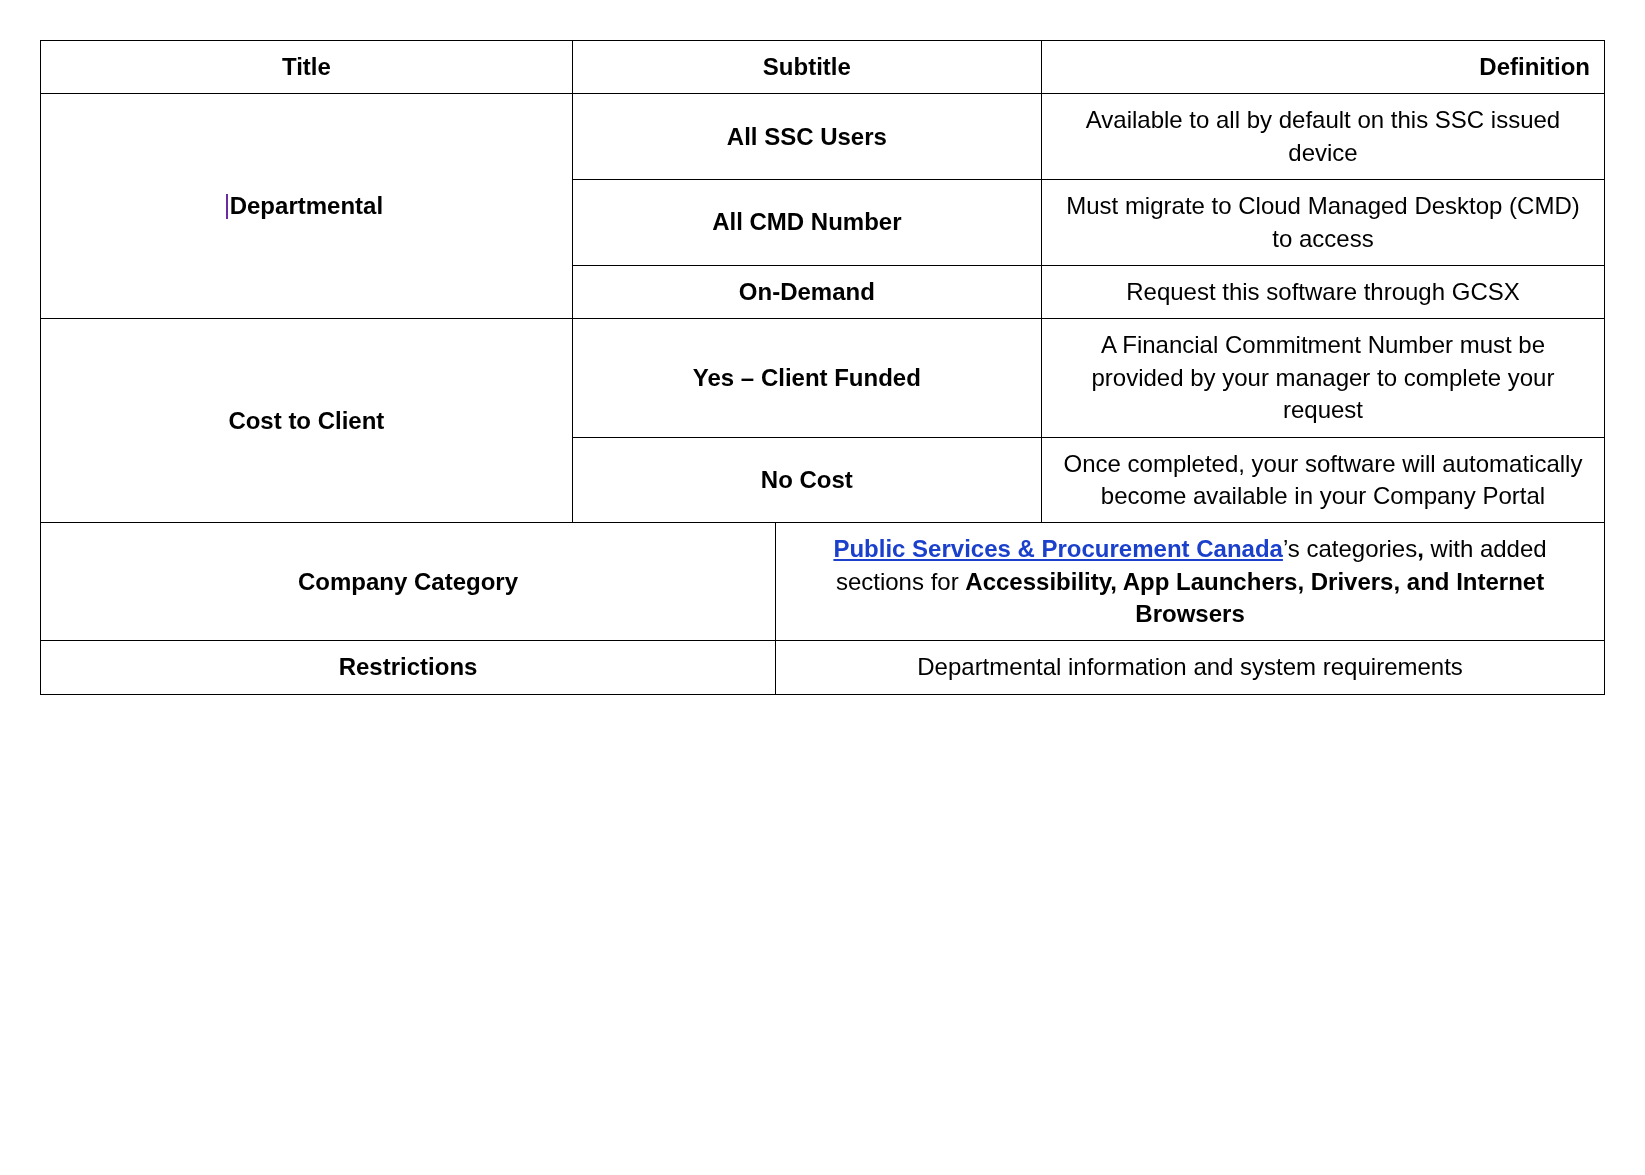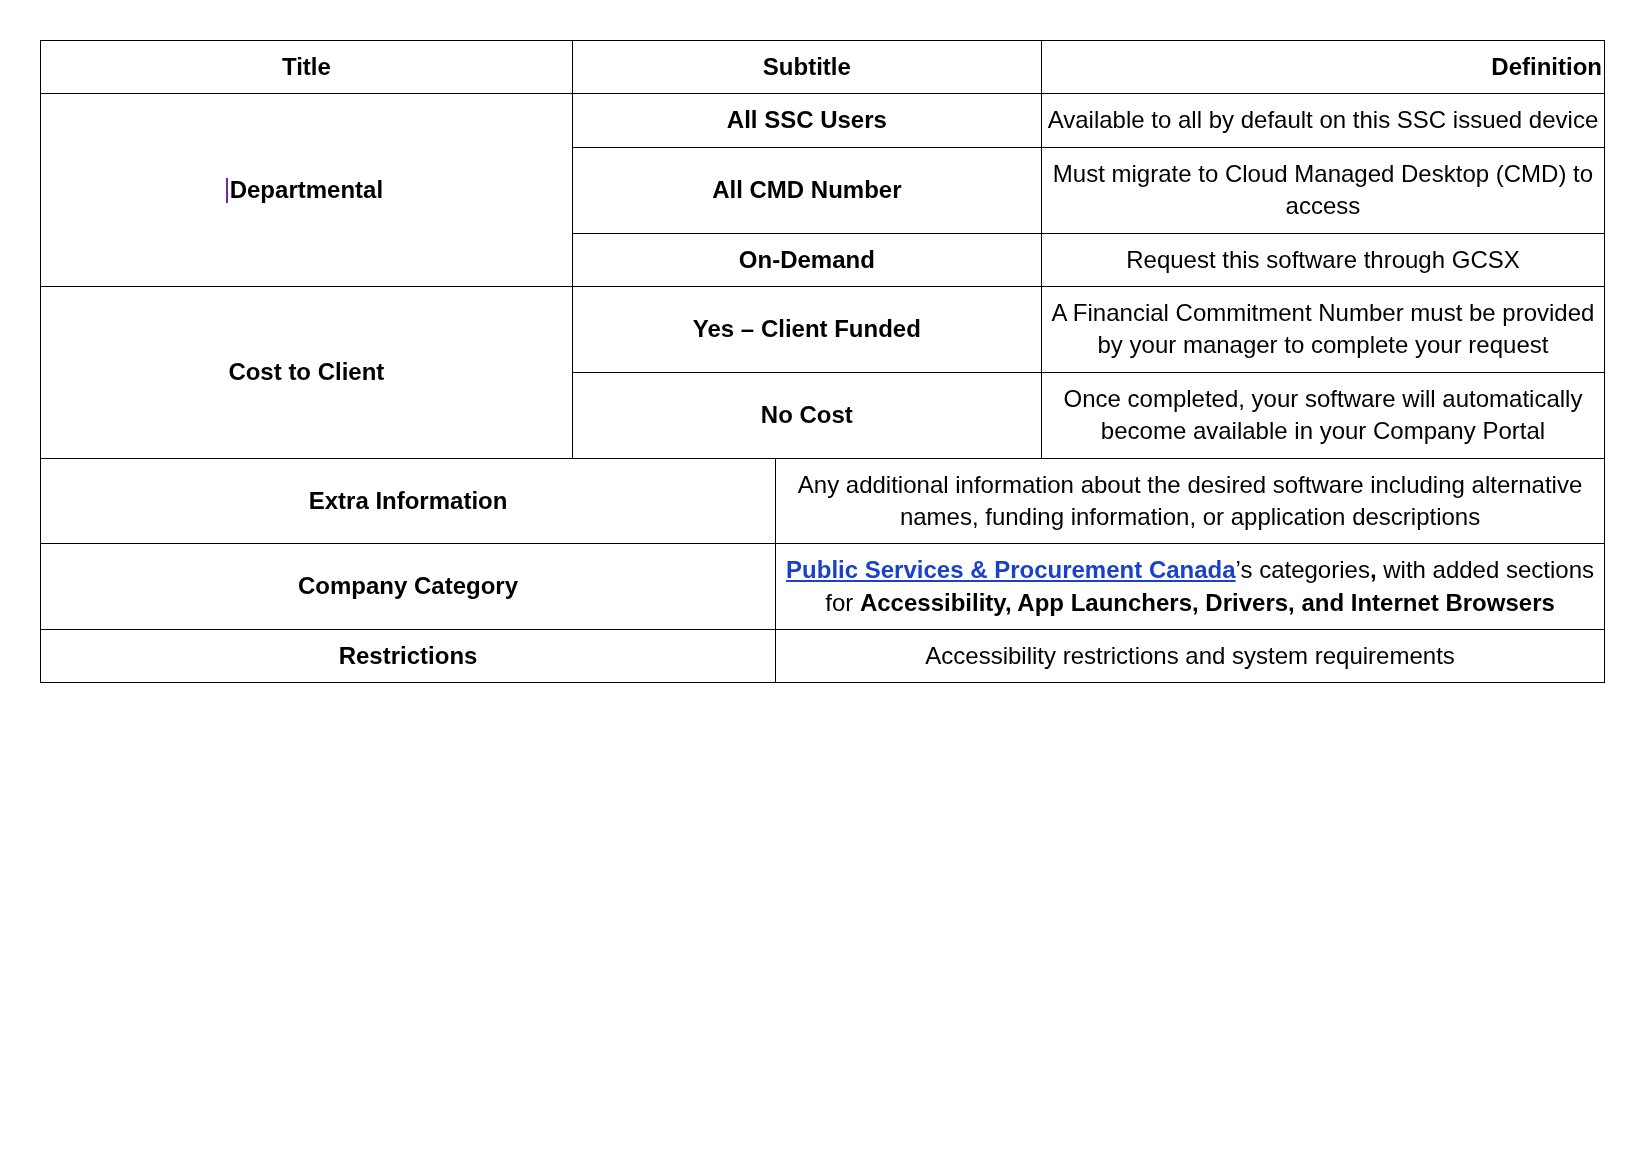--- a/index.html
+++ b/index.html
@@ -10,21 +10,21 @@
       font-size: 24px;
       color: #000;
     }
     table {
       border-collapse: collapse;
       width: 100%;
       max-width: 1565px;
     }
     td, th {
       border: 1px solid #000;
-      padding: 10px 2px;
+      padding: 10px 14px;
       text-align: center;
       vertical-align: middle;
       line-height: 1.35;
     }
     th {
       font-weight: bold;
     }
     .bold {
       font-weight: bold;
     }
@@ -100,27 +100,23 @@
       <td class="bold">No Cost</td>
       <td>Once completed, your software will automatically become available in your Company Portal</td>
     </tr>
 
   </tbody>
 </table>
 
 <table style="margin-top:-1px;">
   <tbody>
     <tr>
-      <td class="bold half-col-a">Extra Information</td>
-      <td class="half-col-b">Any additional information about the desired software including alternative names, funding information, or application descriptions</td>
-    </tr>
-    <tr>
       <td class="bold half-col-a">Company Category</td>
       <td class="half-col-b">
         <a href="#" class="purple-link">Public Services &amp; Procurement Canada</a><span>’s categories</span><span class="bold">,</span><span> with added sections for </span><span class="bold">Accessibility, App Launchers, Drivers, and Internet Browsers</span>
       </td>
     </tr>
     <tr>
       <td class="bold half-col-a">Restrictions</td>
-      <td class="half-col-b">Accessibility restrictions and system requirements</td>
+      <td class="half-col-b">Departmental information and system requirements</td>
     </tr>
   </tbody>
 </table>
 
 </body></html>

